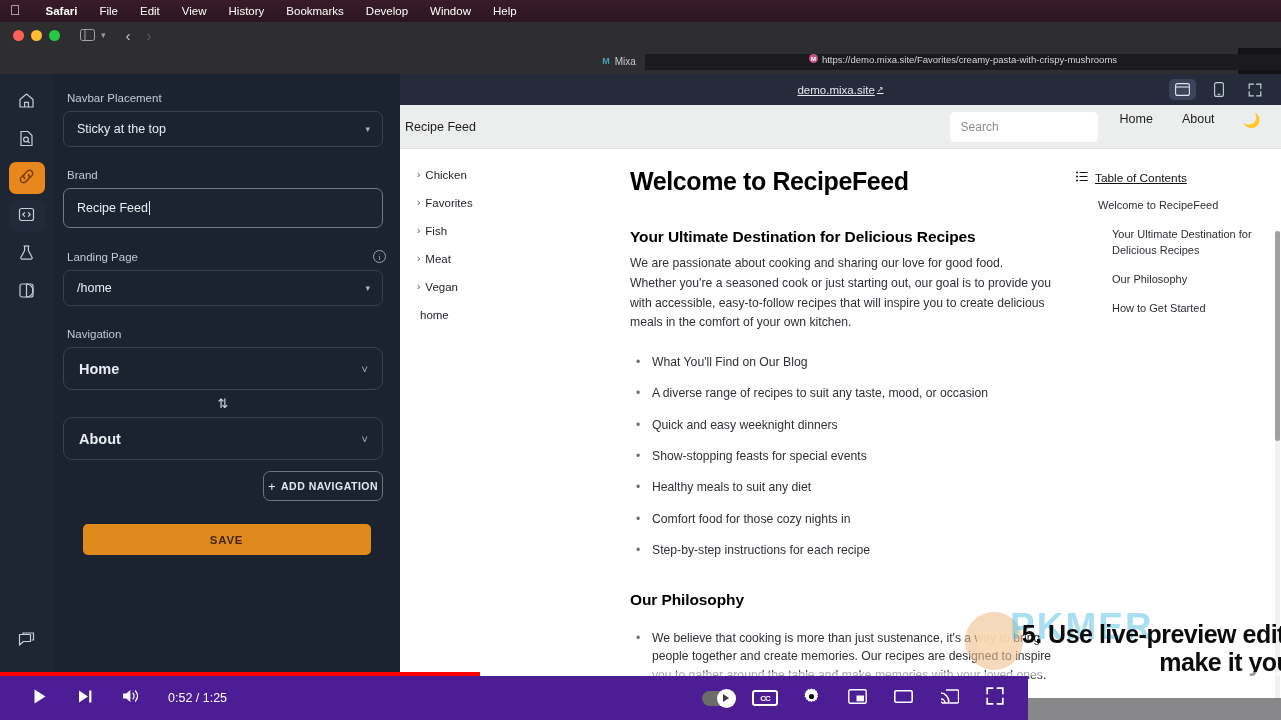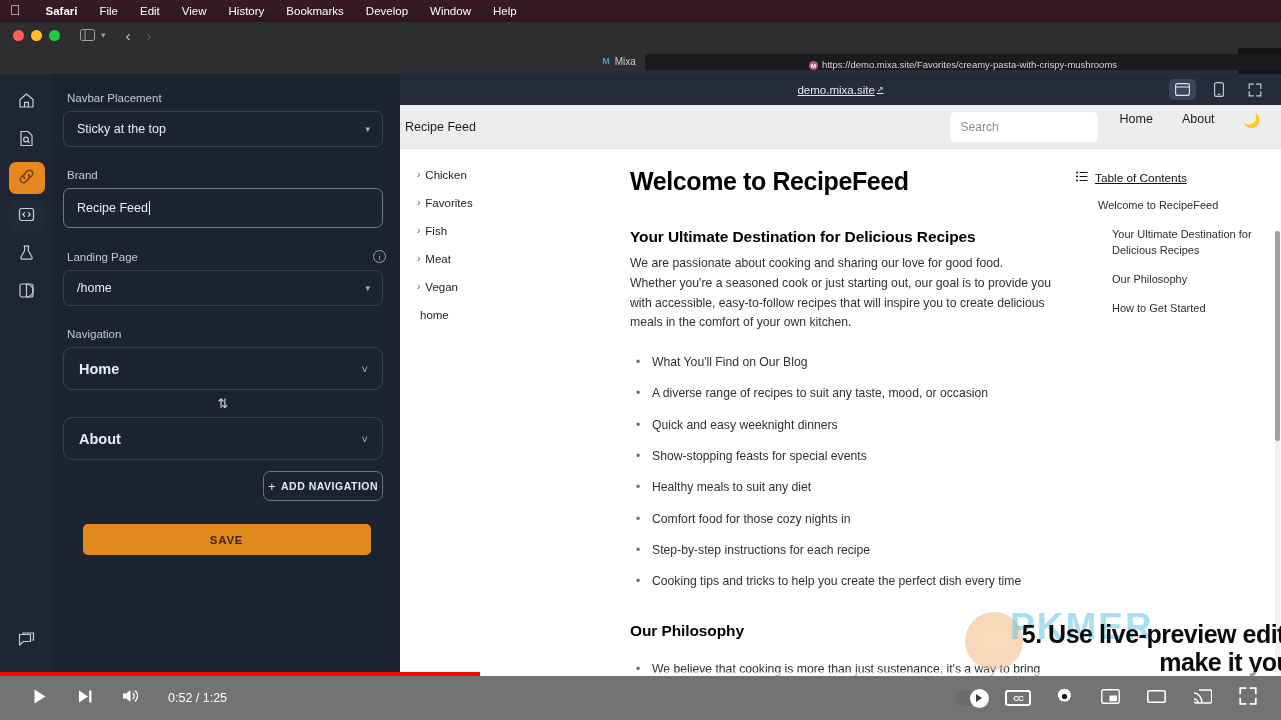--- a/index.html
+++ b/index.html
@@ -211,22 +211,22 @@
     background: rgba(250,220,185,.85); border-radius: 4px 4px 10px 10px;
   }
 
   
   .yt-progress {
     position: absolute; left: 0; top: 672px; width: 1281px; height: 4px; background: rgba(255,255,255,.25);
   }
   .yt-progress .played { height: 4px; background: #f00; width: 480px; }
   .yt-progress .buffered { position: absolute; left: 480px; top: 0; height: 4px; width: 801px; background: rgba(255,255,255,.45); }
   .yt-bar {
-    position: absolute; left: 0; top: 676px; width: 1281px; height: 44px;
-    background: #737373; display: flex; align-items: center;
+    position: absolute; left: 0; top: 676px; width: 1028px; height: 44px;
+    background: #4c1d95; display: flex; align-items: center;
   }
   .yt-left { display: flex; align-items: center; gap: 0; padding-left: 16px; }
   .yt-btn { width: 46px; height: 44px; display: flex; align-items: center; justify-content: center; color: #fff; }
   .yt-time { color: #fff; font-size: 12.5px; margin-left: 14px; }
   .yt-right { position: absolute; right: 10px; display: flex; align-items: center; }
   .yt-toggle { width: 34px; height: 15px; border-radius: 9px; background: #6b6b6b; position: relative; }
   .yt-toggle i { position: absolute; right: 0; top: -2px; width: 19px; height: 19px; border-radius: 50%; background: #fff; }
   .yt-toggle i::after { content:""; position:absolute; left:6px; top:5px; border-left:6px solid #3b3b3b;
                         border-top:4px solid transparent; border-bottom:4px solid transparent;}
   .cc-box { width: 26px; height: 16px; border: 2px solid #fff; border-radius: 3px;
@@ -305,21 +305,21 @@
 
   <div class="tabstrip">
     <div class="tab active">
       <span class="fav">M</span>
       <span>Mixa</span>
     </div>
     <div class="tab spacer"></div>
   </div>
 
   <div style="position:absolute;top:54px;left:645px;width:636px;height:16px;background:#1b1b1e;
-              display:flex;align-items:flex-end;justify-content:center;gap:4px;
+              display:flex;align-items:flex-start;justify-content:center;gap:4px;
               color:#d6d6da;font-size:9.5px;">
     <span style="width:9px;height:9px;border-radius:50%;background:#c2548a;color:#fff;font-size:6px;
                  display:flex;align-items:center;justify-content:center;font-weight:bold;">M</span>
     <span>https://demo.mixa.site/Favorites/creamy-pasta-with-crispy-mushrooms</span>
   </div>
 
   <div class="app">
 
     <div class="rail">
       <div class="rail-btn">
@@ -517,21 +517,20 @@
           <div class="h2">Your Ultimate Destination for Delicious Recipes</div>
           <div class="para">We are passionate about cooking and sharing our love for good food. Whether you're a seasoned cook or just starting out, our goal is to provide you with accessible, easy-to-follow recipes that will inspire you to create delicious meals in the comfort of your own kitchen.</div>
           <ul class="bullets">
             <li>What You'll Find on Our Blog</li>
             <li>A diverse range of recipes to suit any taste, mood, or occasion</li>
             <li>Quick and easy weeknight dinners</li>
             <li>Show-stopping feasts for special events</li>
             <li>Healthy meals to suit any diet</li>
             <li>Comfort food for those cozy nights in</li>
             <li>Step-by-step instructions for each recipe</li>
-            <li>Cooking tips and tricks to help you create the perfect dish every time</li>
           </ul>
           <div class="h2">Our Philosophy</div>
           <ul class="bullets">
             <li>We believe that cooking is more than just sustenance, it's a way to bring people together and create memories. Our recipes are designed to inspire you to gather around the table and make memories with your loved ones.</li>
           </ul>
         </div>
 
         <div class="sb-toc">
           <div class="toc-head">
             <span>

